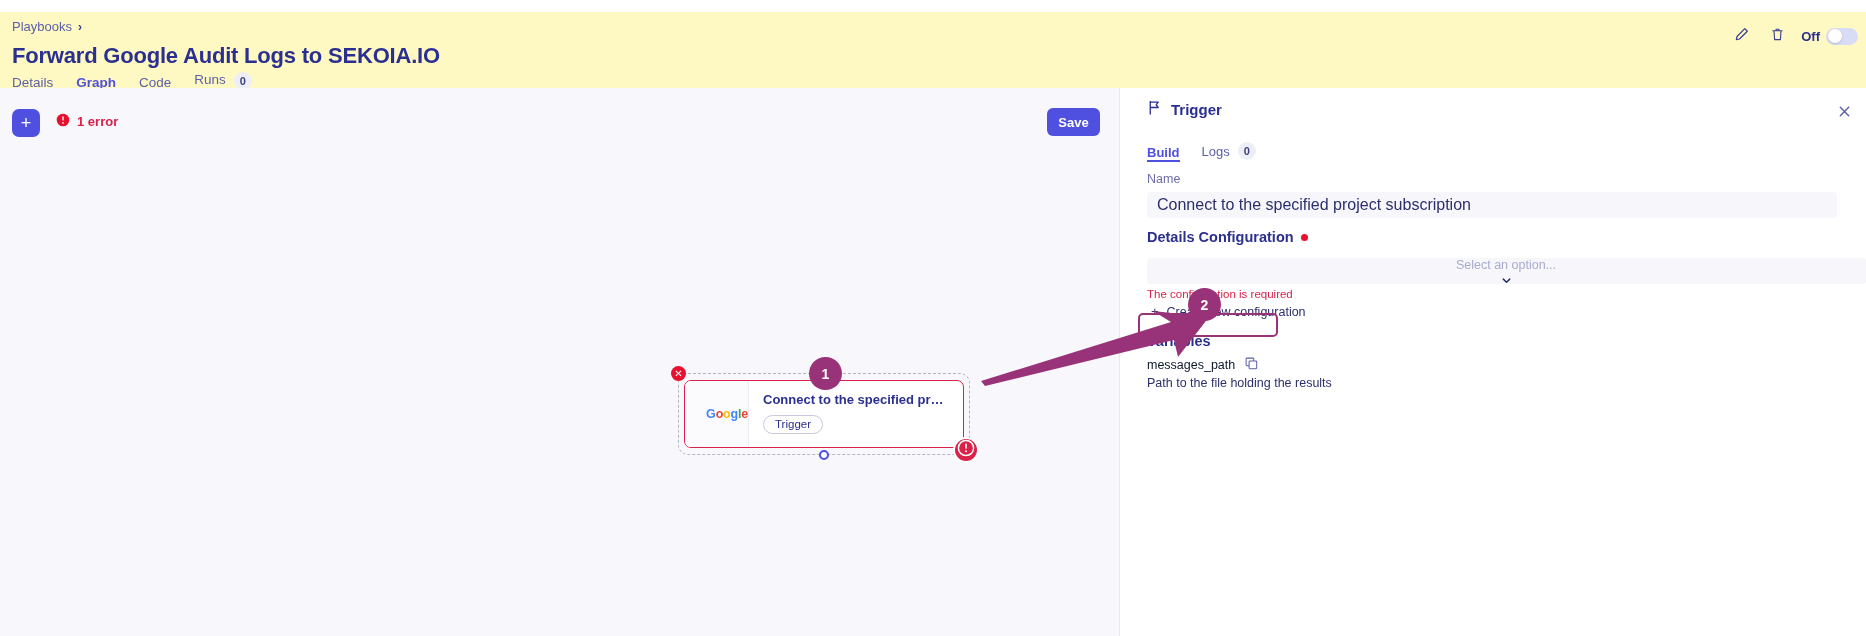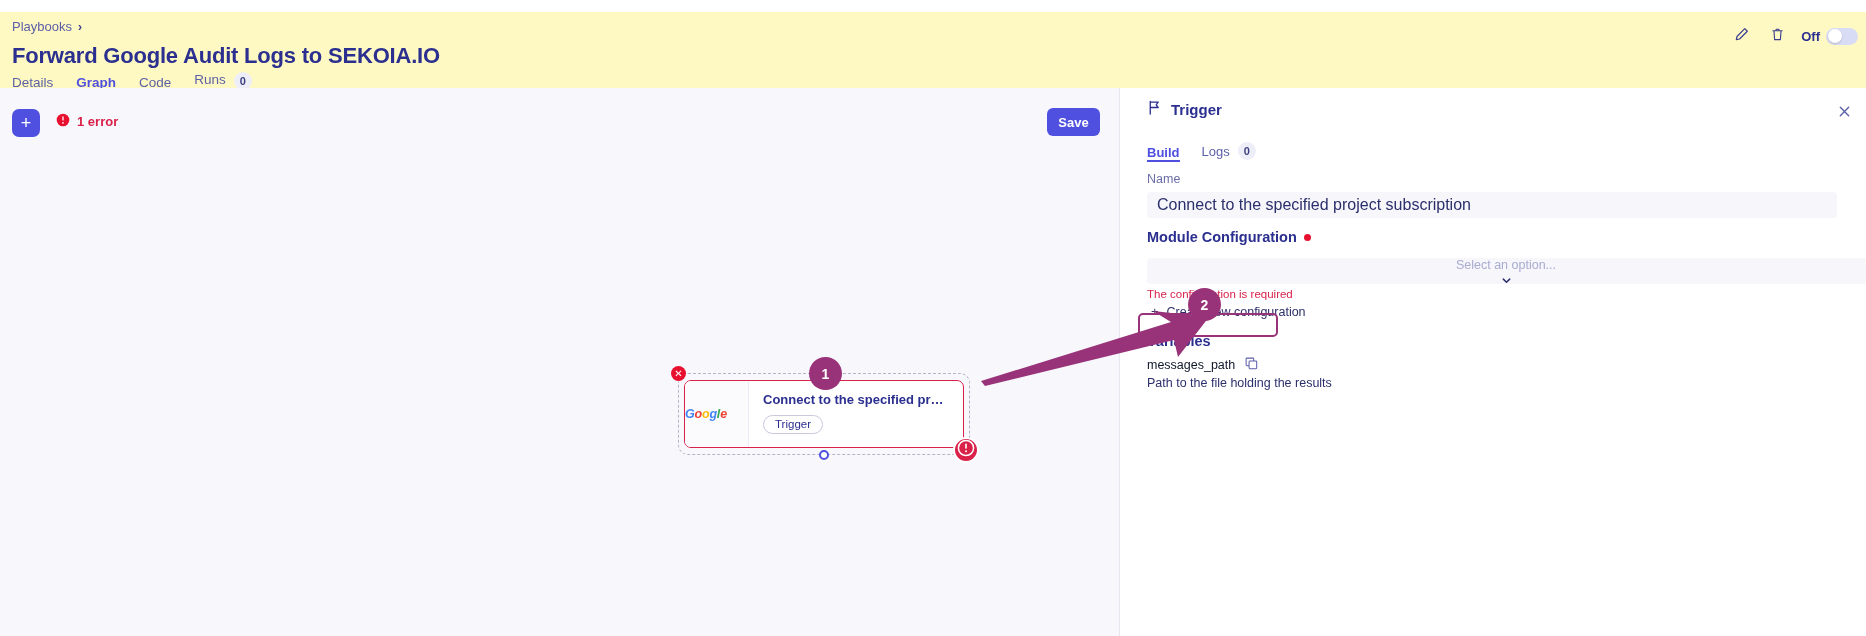--- a/index.html
+++ b/index.html
@@ -210,23 +210,22 @@
     border-radius: 7px;
     box-sizing: border-box;
     display: flex;
     overflow: hidden;
     cursor: pointer;
   }
   #node-logo-cell {
     width: 63px;
     background: #fbfbfe;
     border-right: 1px solid #ececf4;
-    display: flex; align-items: center; justify-content: flex-start;
+    display: flex; align-items: center; justify-content: flex-end;
     flex: none;
-    font-style: italic;
   }
   .google-logo {
     font-size: 12.5px;
     font-weight: 600;
     letter-spacing: -0.2px;
     font-family: "Liberation Sans", sans-serif;
   }
   .g-b { color: #4285f4; }
   .g-r { color: #ea4335; }
   .g-y { color: #fbbc05; }
@@ -616,21 +615,21 @@
       <span class="tab-badge">0</span>
     </div>
   </div>
 
   <div id="panel-body">
 
     <div class="field-label">Name</div>
     <input id="name-input" type="text" value="Connect to the specified project subscription" style="">
 
     <div class="section-heading">
-      <span>Module Configuration</span>
+      <span>Details Configuration</span>
       <span class="required-dot"></span>
     </div>
 
     <div id="config-select">
       <span id="config-select-placeholder">Select an option...</span>
       <span>
         <svg width="11" height="11" viewBox="0 0 12 12" fill="none" stroke="#2b2f6b" stroke-width="1.6" stroke-linecap="round" stroke-linejoin="round">
           <path d="M2.5 4.5L6 8l3.5-3.5"></path>
         </svg>
       </span>

